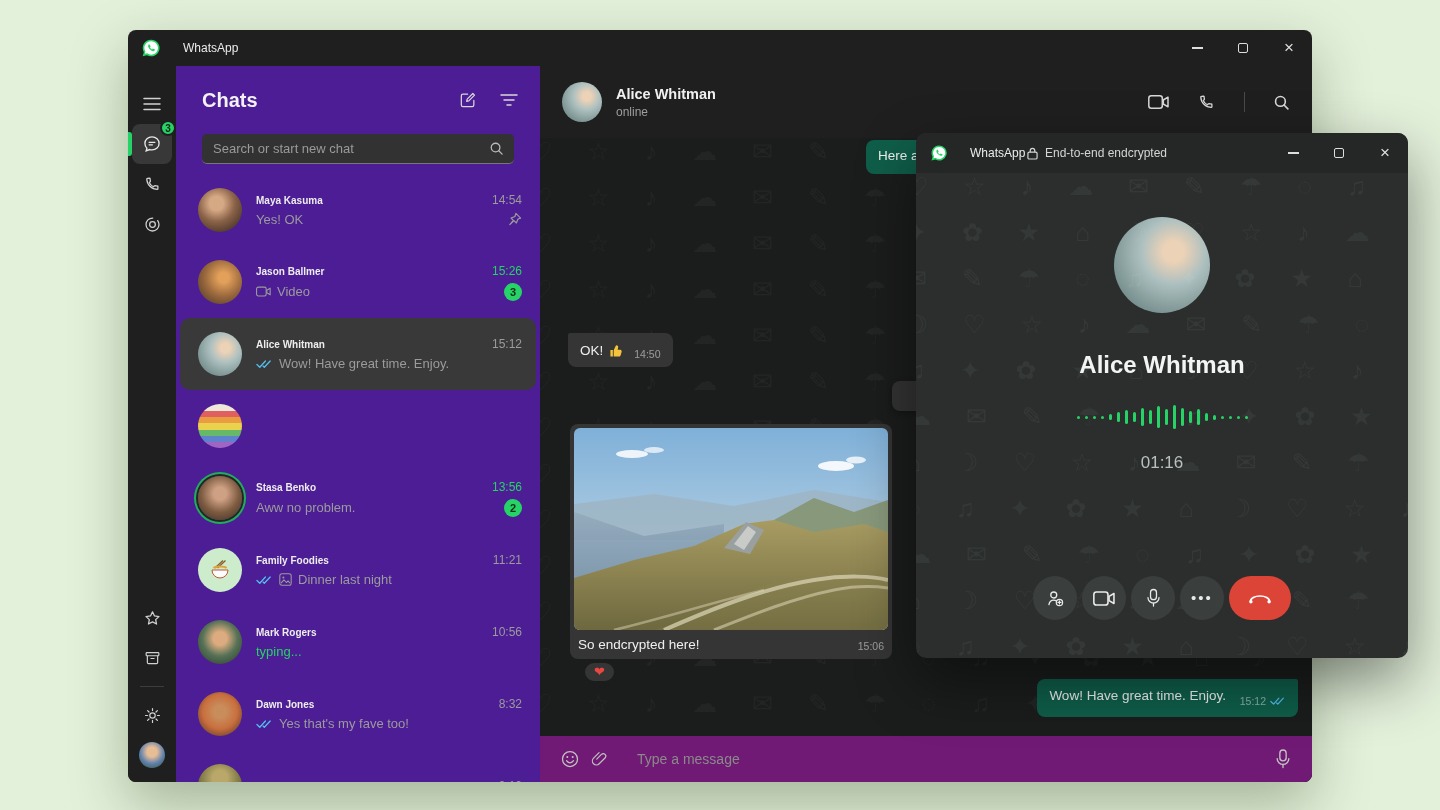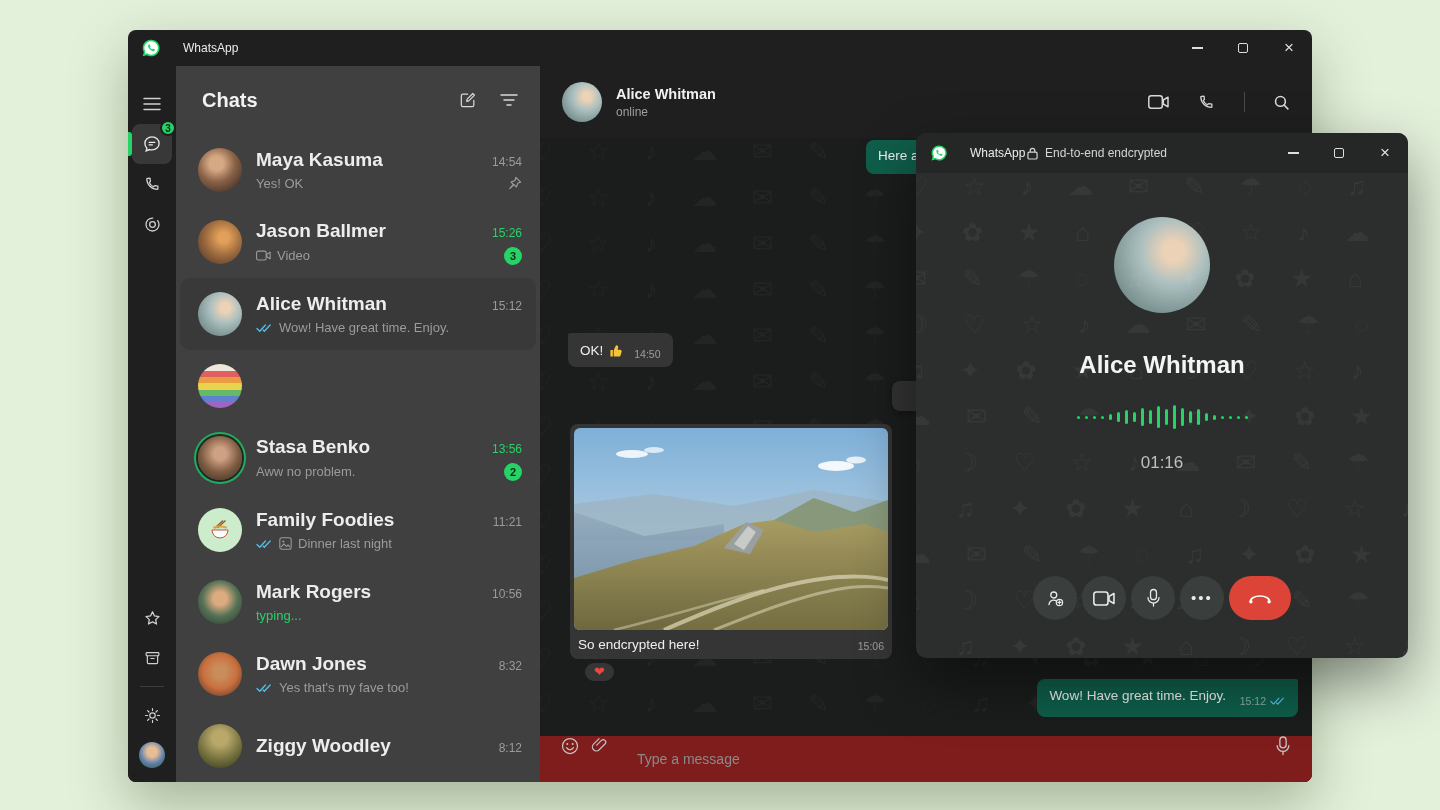--- a/index.html
+++ b/index.html
@@ -31,40 +31,40 @@
   .rail { width:48px; flex:0 0 48px; display:flex; flex-direction:column; align-items:center; padding-top:18px; position:relative; background:#1f1f1f; }
   .rail-icon { width:40px; height:40px; border-radius:8px; display:flex; align-items:center; justify-content:center; color:#cfd2d0; position:relative; flex:0 0 40px; }
   .rail-icon.active { background:#383838; }
   .rail-active-bar { position:absolute; left:-4px; top:8px; width:4px; height:24px; border-radius:0 3px 3px 0; background:#25d366; }
   .rail-badge { position:absolute; top:-4px; right:-4px; min-width:16px; height:16px; border-radius:9px; background:#25d366; color:#0c2414; font-size:10px; font-weight:bold; display:flex; align-items:center; justify-content:center; border:2px solid #1f1f1f; padding:0 3px; }
   .rail-spacer { flex:1; }
   .rail-div { width:24px; height:1px; background:#3d3d3d; margin:8px 0; }
   .rail-avatar { width:26px; height:26px; border-radius:50%; margin:7px 0 14px; }
 
   
-  .list { width:364px; flex:0 0 364px; background:#404040; display:flex; flex-direction:column; min-width:0; }
+  .list { width:364px; flex:0 0 364px; background:#4c1d95; display:flex; flex-direction:column; min-width:0; }
   .list-header { flex:0 0 68px; display:flex; align-items:center; padding:0 22px 0 26px; gap:22px; }
   .list-title { flex:1; color:#f2f2f2; font-size:20px; font-weight:bold; }
   .hdr-icon { color:#d8d8d8; }
   .search-wrap { padding:0 26px 10px 26px; position:relative; }
   .search-input {
     width:100%; height:30px; background:#323232; border:none; outline:none;
     border-bottom:1px solid #767676; border-radius:5px;
     color:#dddddd; font-size:13px; padding:0 32px 0 11px;
     font-family:"Liberation Sans", sans-serif;
   }
   .search-input::placeholder { color:#9a9a9a; }
   .search-glass { position:absolute; right:36px; top:7px; color:#b9b9b9; }
   .rows { flex:1; overflow:hidden; padding:0 4px; }
   .row { height:72px; display:flex; align-items:center; gap:14px; padding:0 14px 0 18px; border-radius:10px; }
   .row.selected { background:#3a3939; }
   .avatar { width:44px; height:44px; border-radius:50%; flex:0 0 44px; position:relative; display:flex; align-items:center; justify-content:center; }
   .row-main { flex:1; min-width:0; }
   .row-top { display:flex; justify-content:space-between; align-items:baseline; }
-  .row-name { font-size:19px; font-weight:bold; color:#ededed; white-space:nowrap; }
+  .row-name { font-size:10px; font-weight:bold; color:#ededed; white-space:nowrap; }
   .row-time { font-size:12px; color:#9b9b9b; flex:0 0 auto; }
   .row-time.green { color:#25d366; }
   .row-bottom { display:flex; align-items:center; justify-content:space-between; margin-top:5px; }
   .preview { font-size:13px; color:#9b9b9b; display:flex; align-items:center; gap:6px; min-width:0; white-space:nowrap; overflow:hidden; }
   .preview.typing { color:#25d366; }
   .badges { display:flex; align-items:center; gap:7px; margin-left:8px; flex:0 0 auto; }
   .unread { min-width:18px; height:18px; border-radius:9px; background:#25d366; color:#103019; font-size:11px; font-weight:bold; display:flex; align-items:center; justify-content:center; padding:0 4px; }
   .mention { color:#25d366; font-weight:bold; font-size:14px; }
   .ticks { color:#53bdeb; display:inline-flex; flex:0 0 auto; }
   .ring { box-shadow:0 0 0 2px #262525, 0 0 0 4px #1fae5e; }
@@ -105,21 +105,21 @@
   .photo-card { position:absolute; top:286px; left:30px; width:322px; background:#353535; border-radius:8px; padding:4px 4px 7px; }
   .photo-frame { width:314px; height:202px; border-radius:6px; overflow:hidden; }
   .photo-caption-row { display:flex; align-items:flex-end; justify-content:space-between; padding:7px 4px 0 4px; }
   .photo-caption { color:#eef0ef; font-size:13.5px; }
   .reaction-pill { position:absolute; top:522px; left:42px; background:#353535; border:3px solid #1b1c1c; border-radius:14px; padding:1px 9px 2px; font-size:13px; color:#e8483f; }
 
   .msg-wow { top:541px; right:14px; height:38px; padding:9px 12px; border-top-right-radius:2px; white-space:nowrap; }
 
   .scrollfab { position:absolute; top:243px; left:352px; width:44px; height:30px; border-radius:8px; background:#333333; box-shadow:0 2px 6px rgba(0,0,0,.3); }
 
-  .composer { flex:0 0 46px; background:#7f1d1d; display:flex; gap:10px; padding:0 20px; }
+  .composer { flex:0 0 46px; background:#701a75; display:flex; align-items:center; gap:10px; padding:0 20px; }
   .composer-input { flex:1; background:transparent; border:none; outline:none; color:#d9d9d9; font-size:14px; font-family:"Liberation Sans", sans-serif; padding-left:18px; }
   .composer-input::placeholder { color:#8a8a8a; }
   .comp-icon { color:#c2c2c2; }
 
   
   .callwin {
     position:absolute; left:916px; top:133px; width:492px; height:525px;
     background:#2b2e2d; border-radius:10px; overflow:hidden; z-index:10;
     box-shadow:0 24px 60px rgba(0,0,0,.45);
     display:flex; flex-direction:column;
@@ -231,20 +231,29 @@
               </g>
             </svg>
         </span>
         <span class="hdr-icon">
           <svg width="18" height="14" viewBox="0 0 18 14">
               <g stroke="#d8d8d8" stroke-width="1.5" stroke-linecap="round">
                 <line x1="1" y1="2" x2="17" y2="2"></line>
                 <line x1="4" y1="7" x2="14" y2="7"></line>
                 <line x1="7" y1="12" x2="11" y2="12"></line>
               </g>
+            </svg>
+        </span>
+      </div>
+      <div class="search-wrap">
+        <input class="search-input" type="text" placeholder="Search or start new chat" style="">
+        <span class="search-glass">
+          <svg width="15" height="15" viewBox="0 0 16 16">
+              <circle cx="7" cy="7" r="4.6" fill="none" stroke="#b9b9b9" stroke-width="1.4"></circle>
+              <line x1="10.4" y1="10.4" x2="14" y2="14" stroke="#b9b9b9" stroke-width="1.4" stroke-linecap="round"></line>
             </svg>
         </span>
       </div>
 
       <div class="rows">
 
         <div class="row">
           <div class="avatar av-maya"></div>
           <div class="row-main">
             <div class="row-top">

